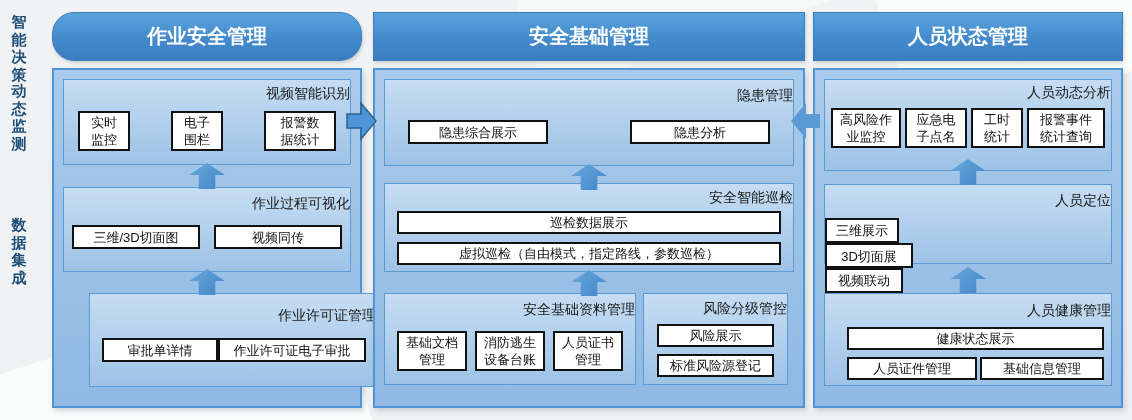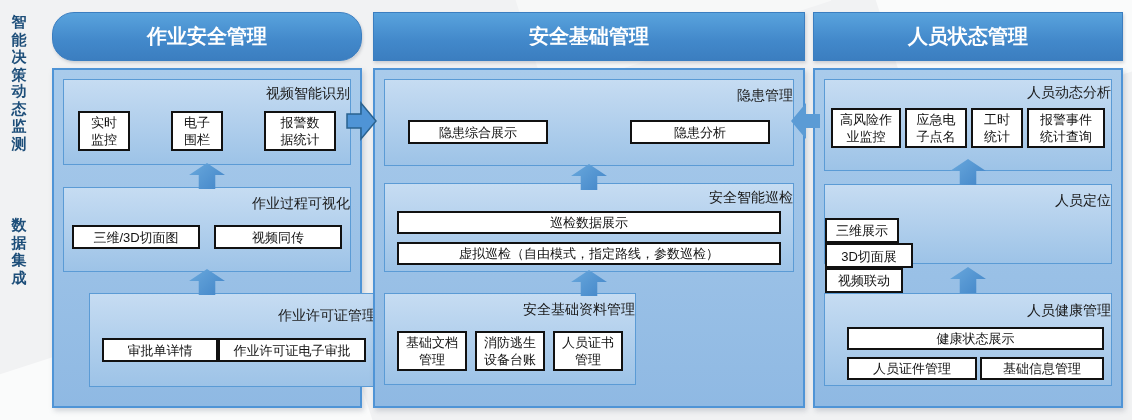--- a/index.html
+++ b/index.html
@@ -150,20 +150,25 @@
 
     <div class="section" style="left:9px;top:223px;width:252px;height:92px;">
       <div class="stitle" style="padding-top:7px;">安全基础资料管理</div>
       <div class="items sb" style="top:37px;padding:0 12px;">
         <div class="wbox h2 iw52">基础文档管理</div>
         <div class="wbox h2 iw52">消防逃生设备台账</div>
         <div class="wbox h2 iw52">人员证书管理</div>
       </div>
     </div>
 
+    <div class="section" style="left:268px;top:223px;width:145px;height:92px;">
+      <div class="stitle" style="padding-top:6px;">风险分级管控</div>
+      <div class="wbox fullbox" style="left:13px;right:13px;top:30px;">风险展示</div>
+      <div class="wbox fullbox" style="left:13px;right:13px;top:60px;">标准风险源登记</div>
+    </div>
   </div>
 
   <div class="col-header" style="left:813px;width:310px;">人员状态管理</div>
   <div class="col-body" style="left:813px;width:310px;">
 
     <div class="section" style="left:9px;top:9px;width:288px;height:92px;">
       <div class="stitle" style="padding-top:4px;">人员动态分析</div>
       <div class="items sb" style="top:28px;padding:0 6px;">
         <div class="wbox h2 iw52">高风险作业监控</div>
         <div class="wbox h2 iw44">应急电子点名</div>

